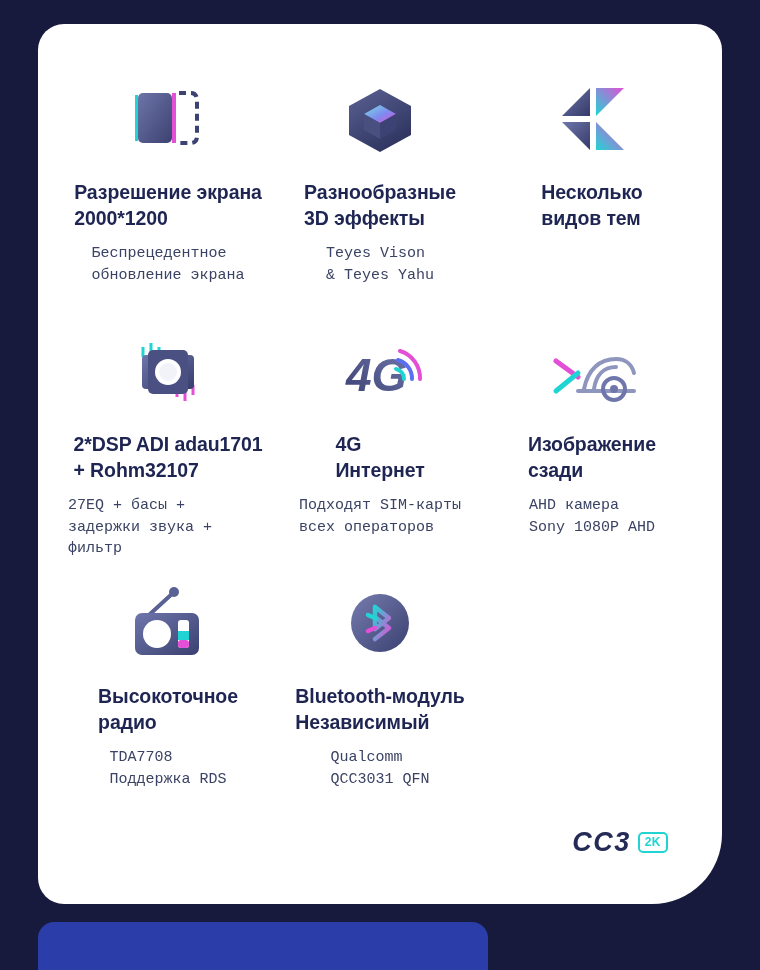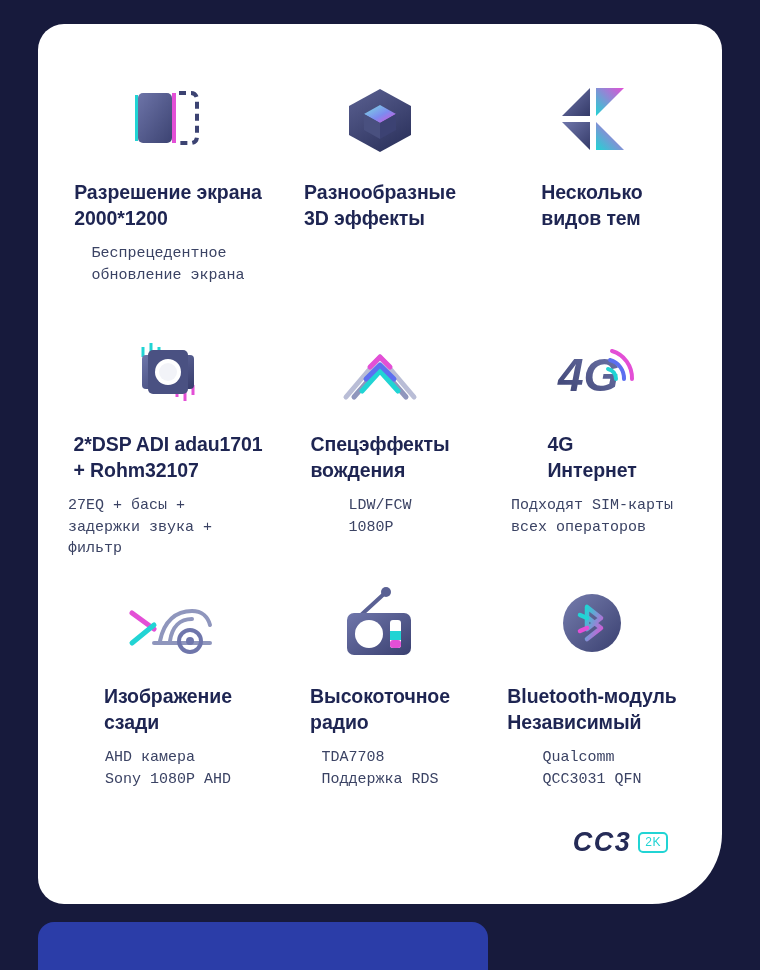--- a/index.html
+++ b/index.html
@@ -79,21 +79,21 @@
     font-size: 27px;
     font-weight: bold;
     color: #252b57;
     letter-spacing: 1.5px;
     font-style: italic;
   }
   .brand-badge {
     border: 2px solid #21d4d4;
     color: #21d4d4;
     font-size: 12px;
-    font-weight: normal;
+    font-weight: bold;
     border-radius: 5px;
     padding: 1px 5px 2px 5px;
     letter-spacing: 0.5px;
   }
   .bottom-strip {
     position: absolute;
     left: 38px;
     bottom: 0;
     width: 450px;
     height: 48px;
@@ -153,20 +153,24 @@
             <polygon points="39,6 70,23 70,52 39,69 8,52 8,23" fill="url(#g2)"></polygon>
             <polygon points="39,22 55,31 39,40 23,31" fill="url(#g2b)"></polygon>
             <polygon points="23,31 39,40 39,56 23,47" fill="#49507f"></polygon>
             <polygon points="55,31 55,47 39,56 39,40" fill="#3c4273"></polygon>
           </svg>
         </div>
         <div class="title">
           <div>Разнообразные</div>
           <div>3D эффекты</div>
         </div>
+        <div class="desc">
+          <div>Teyes Vison</div>
+          <div>&amp; Teyes Yahu</div>
+        </div>
       </div>
 
       <div class="cell">
         <div class="icon-wrap">
           <svg width="86" height="72" viewBox="0 0 86 72">
             <defs>
               <linearGradient id="g3" x1="0" y1="0" x2="1" y2="1">
                 <stop offset="0%" stop-color="#6f76ab"></stop>
                   <stop offset="100%" stop-color="#343a68"></stop>
               </linearGradient>
@@ -215,41 +219,20 @@
         <div class="title">
           <div>2*DSP ADI adau1701</div>
           <div>+ Rohm32107</div>
         </div>
         <div class="desc">
           <div>27EQ + басы +</div>
           <div>задержки звука + фильтр</div>
         </div>
       </div>
 
-      <div class="cell">
-        <div class="icon-wrap">
-          <svg width="108" height="72" viewBox="0 0 108 72">
-            <g fill="none" stroke-width="5" stroke-linecap="round" stroke-linejoin="round">
-              <path d="M20 62 L54 22 L88 62" stroke="#b9bdd6"></path>
-              <path d="M28 62 L54 32 L80 62" stroke="#8f96bd"></path>
-              <path d="M36 56 L54 36 L72 56" stroke="#21d4d4"></path>
-              <path d="M40 44 L54 30 L68 44" stroke="#5c6ff0"></path>
-              <path d="M44 32 L54 22 L64 32" stroke="#e34fd6"></path>
-            </g>
-          </svg>
-        </div>
-        <div class="title">
-          <div>Спецэффекты</div>
-          <div>вождения</div>
-        </div>
-        <div class="desc">
-          <div>LDW/FCW</div>
-          <div>1080P</div>
-        </div>
-      </div>
 
       <div class="cell">
         <div class="icon-wrap">
           <svg width="100" height="72" viewBox="0 0 100 72">
             <defs>
               <linearGradient id="g6" x1="0" y1="1" x2="1" y2="0">
                 <stop offset="0%" stop-color="#3a4070"></stop>
                   <stop offset="100%" stop-color="#6f76ab"></stop>
               </linearGradient>
             </defs>

